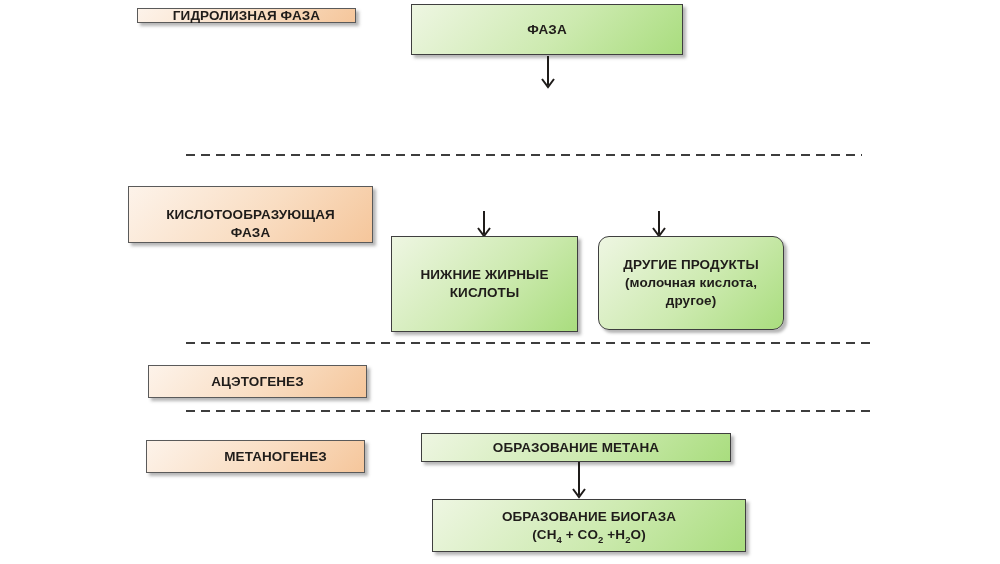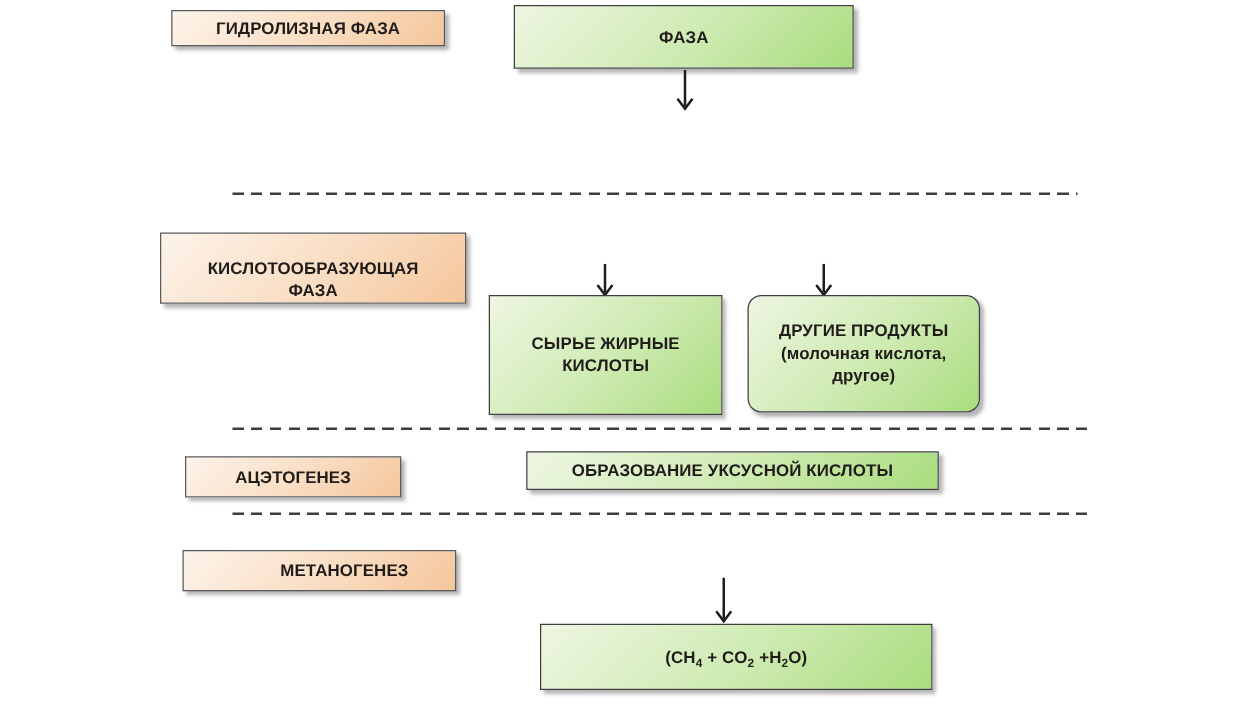--- a/index.html
+++ b/index.html
@@ -61,21 +61,21 @@
   sub {
     font-size: 9.5px;
     line-height: 0;
   }
 </style>
 </head>
 <body>
 
 <div id="stage">
 
-  <div class="box orange" style="left:137px; top:8px; width:219px; height:29px;">
+  <div class="box orange" style="left:137px; top:8px; width:219px; height:15px;">
     <span class="title">ГИДРОЛИЗНАЯ ФАЗА</span>
   </div>
 
   <div class="box green" style="left:411px; top:4px; width:272px; height:51px;">
     <span class="title">ФАЗА</span>
   </div>
 
   <svg class="arrow" style="left:540px; top:56px;" width="16" height="33">
     <line x1="8" y1="0" x2="8" y2="29"></line>
     <polyline points="2,23 8,31 14,23"></polyline>
@@ -94,49 +94,50 @@
     <line x1="8" y1="0" x2="8" y2="23"></line>
     <polyline points="2,17 8,25 14,17"></polyline>
   </svg>
 
   <svg class="arrow" style="left:651px; top:211px;" width="16" height="27">
     <line x1="8" y1="0" x2="8" y2="23"></line>
     <polyline points="2,17 8,25 14,17"></polyline>
   </svg>
 
   <div class="box green" style="left:391px; top:236px; width:187px; height:96px;">
-    <span class="title">СЫРЬЕ ЖИРНЫЕ
+    <span class="title">НИЖНИЕ ЖИРНЫЕ
 КИСЛОТЫ</span>
   </div>
 
   <div class="box green" style="left:598px; top:236px; width:186px; height:94px;border-radius:11px;">
     <span class="title">ДРУГИЕ ПРОДУКТЫ</span>
     <span class="subtitle">(молочная кислота,
 другое)</span>
   </div>
 
   <div class="separator" style="left:186px; top:342px; width:689px;"></div>
 
-  <div class="box orange" style="left:148px; top:365px; width:173px; height:33px;">
+  <div class="box orange" style="left:148px; top:365px; width:219px; height:33px;">
     <span class="title">АЦЭТОГЕНЕЗ</span>
   </div>
 
-  <div class="box green" style="left:421px; top:361px; width:330px; height:31px;">
-    <span class="title">ОБРАЗОВАНИЕ УКСУСНОЙ КИСЛОТЫ</span>
-  </div>
 
   <div class="separator" style="left:186px; top:410px; width:690px;"></div>
 
   <div class="box orange" style="left:146px; top:440px; width:219px; height:33px;padding-left:40px;">
     <span class="title">МЕТАНОГЕНЕЗ</span>
   </div>
 
+  <div class="box green" style="left:421px; top:433px; width:310px; height:29px;">
+    <span class="title">ОБРАЗОВАНИЕ МЕТАНА</span>
+  </div>
 
   <svg class="arrow" style="left:571px; top:462px;" width="16" height="37">
     <line x1="8" y1="0" x2="8" y2="33"></line>
     <polyline points="2,27 8,35 14,27"></polyline>
   </svg>
 
   <div class="box green" style="left:432px; top:499px; width:314px; height:53px;">
+    <span class="title">ОБРАЗОВАНИЕ БИОГАЗА</span>
     <span class="subtitle"><span>(CH</span><sub>4</sub><span> + CO</span><sub>2</sub><span> +H</span><sub>2</sub><span>O)</span></span>
   </div>
 
 </div>
 
 </body></html>

